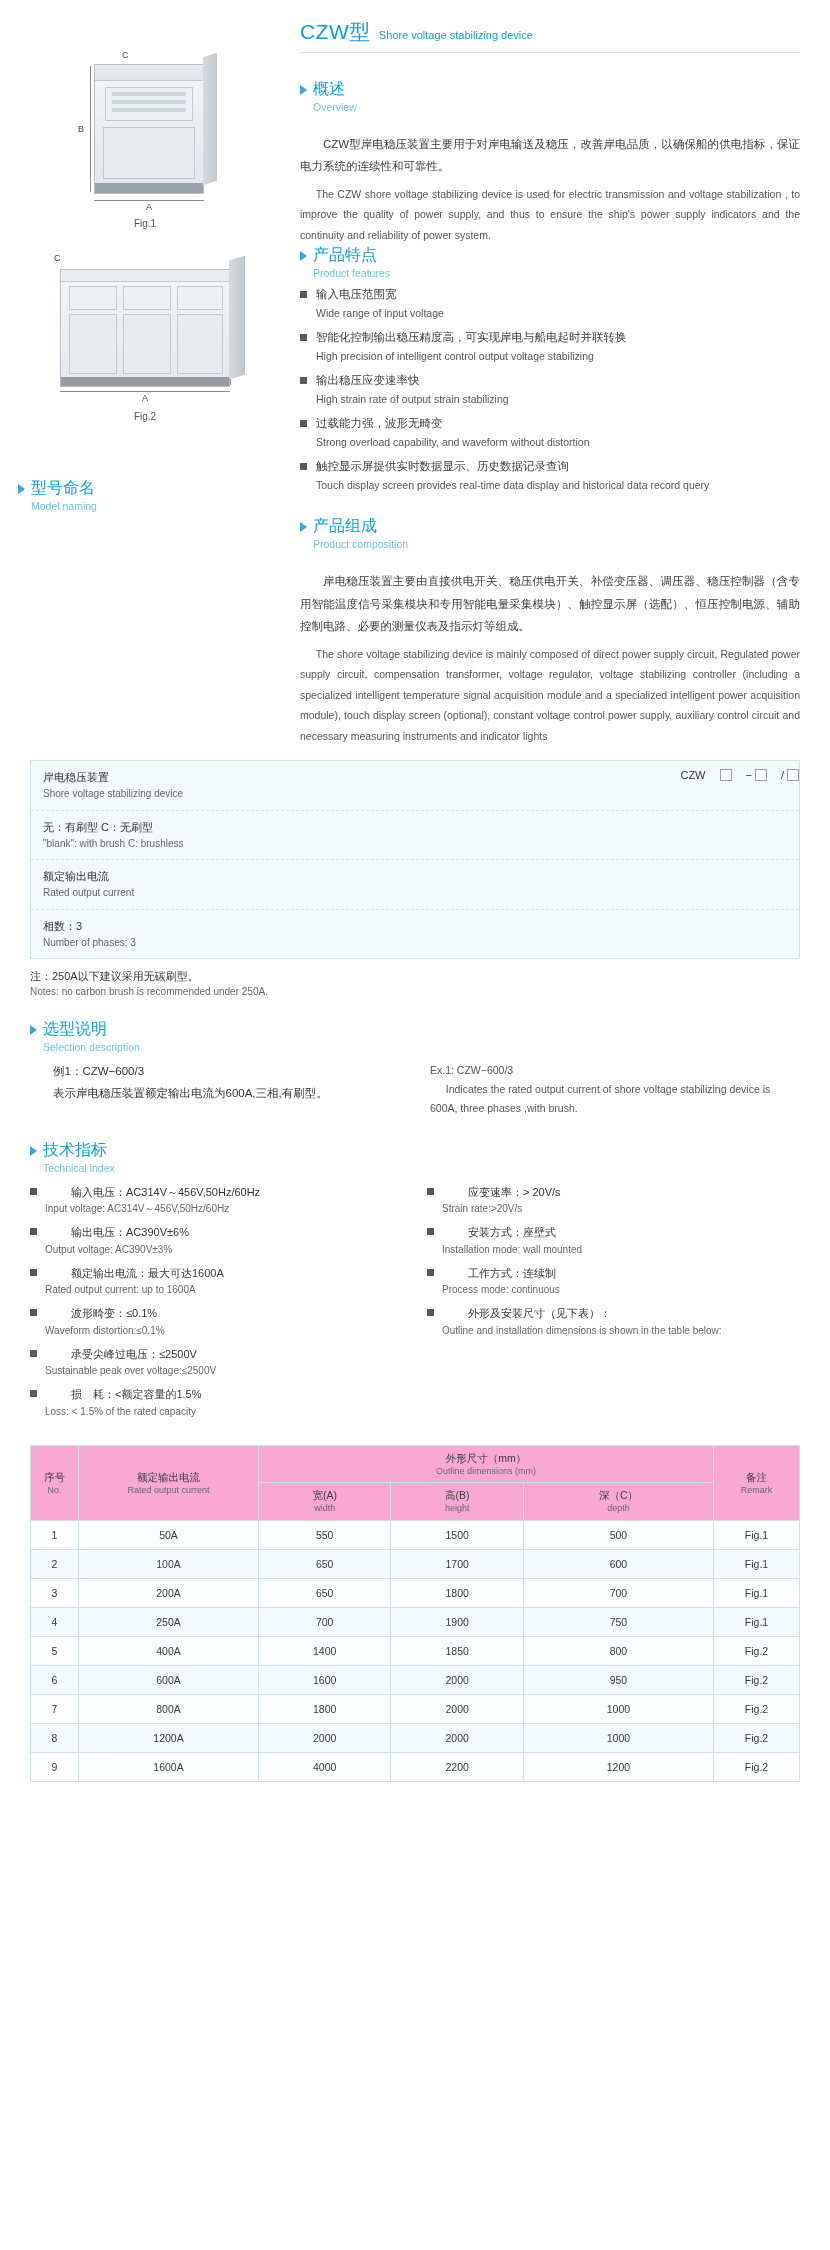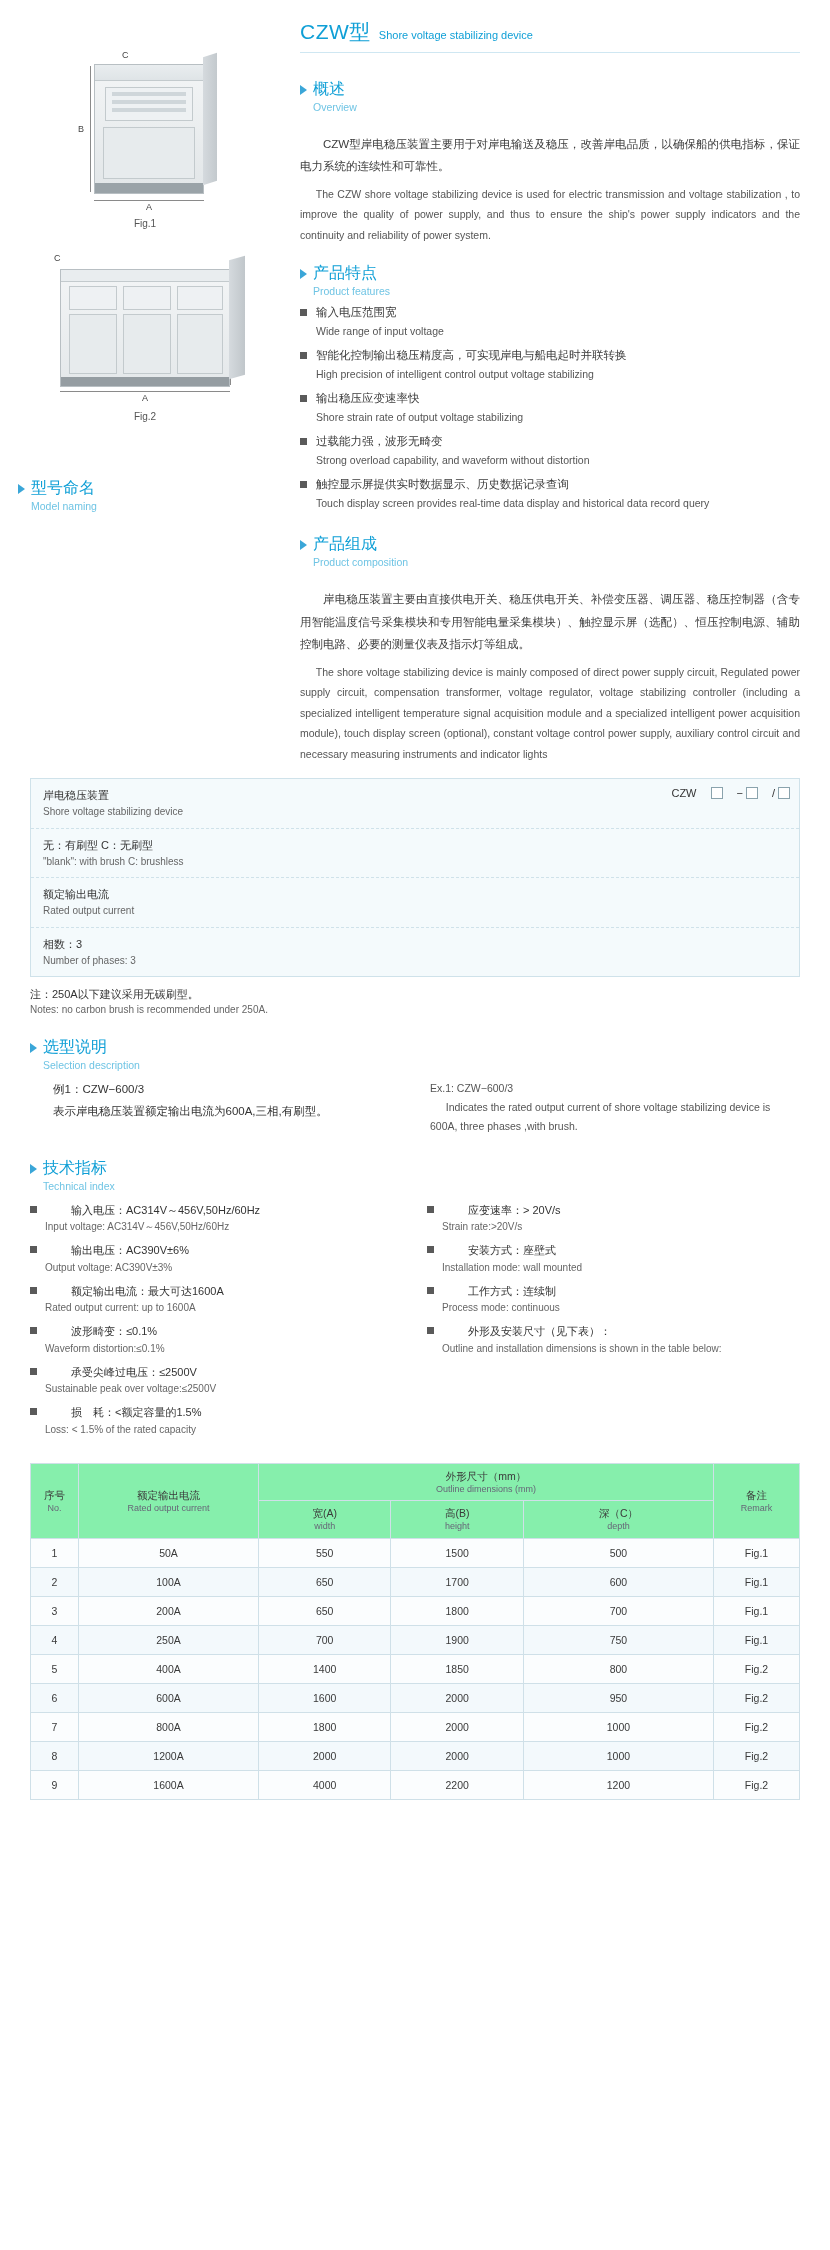--- a/index.html
+++ b/index.html
@@ -48,42 +48,42 @@
   .cab2 .d1 { left:8px; width:48px; }
   .cab2 .d2 { left:62px; width:48px; }
   .cab2 .d3 { left:116px; width:46px; }
   .cab2 .base { position:absolute; left:0; right:0; bottom:0; height:9px; background:#8e9greyA; background:#959da2; }
   .cab2 .side { position:absolute; right:-16px; top:-12px; width:16px; bottom:9px; background:linear-gradient(90deg,#d5dade,#c0c6ca); transform: skewY(-16deg); }
 
   .arrowline { position:absolute; background:#8a8a8a; }
 
   
   .content { padding: 0 30px 0 300px; }
-  .sec { margin-top: 18px; }
+  .sec { }
   .sec-head { display:flex; align-items:flex-start; gap:6px; }
   .tri { width:0; height:0; border-left:7px solid #3aa6d8; border-top:5px solid transparent; border-bottom:5px solid transparent; margin-top:6px; }
   .sec-titles .cn { font-size:16px; color:#0f9fd6; }
   .sec-titles .en { font-size:10.5px; color:#6fc4e4; margin-top:1px; }
   p.cn { font-size:11.5px; line-height:1.95; color:#3b3b3b; margin:20px 0 0 0; text-align:justify; }
   p.en { font-size:10.5px; line-height:1.95; color:#555; margin:6px 0 0 0; text-align:justify; }
   .indent { text-indent: 2em; }
   .indent-en { text-indent: 1.5em; }
 
   ul.feat { list-style:none; margin:8px 0 0 0; padding:0; }
   ul.feat li.cn-li { font-size:11.5px; color:#3b3b3b; margin-top:7px; padding-left:16px; position:relative; }
   ul.feat li.cn-li:before { content:""; position:absolute; left:0; top:4px; width:7px; height:7px; background:#5a5a5a; }
   ul.feat li.en-li { font-size:10.5px; color:#555; margin-top:3px; padding-left:16px; line-height:1.7; }
 
   
   .model-box { margin-top:10px; border:1px solid #cfe2ea; background:#f4fafc; position:relative; }
   .model-row { padding:8px 12px; border-bottom:1px dashed #cfe2ea; font-size:10.5px; color:#444; line-height:1.55; }
   .model-row:last-child { border-bottom:none; }
   .model-row .cn { font-size:11px; color:#333; }
   .model-row .en { font-size:10px; color:#666; }
-  .code-row { position:absolute; right:9px; top:8px; display:flex; align-items:flex-end; gap:14px; font-size:11px; color:#333; }
+  .code-row { position:absolute; right:0; top:8px; display:flex; align-items:flex-end; gap:14px; font-size:11px; color:#333; }
   .box-sq { display:inline-block; width:12px; height:12px; border:1px solid #8aa3ad; background:#fff; }
   .code-grp { display:flex; align-items:center; gap:3px; }
   .notes { margin-top:10px; }
   .notes .cn { font-size:11px; color:#333; }
   .notes .en { font-size:10px; color:#666; margin-top:2px; }
 
   
   .two-col { display:flex; gap:30px; margin-top:8px; }
   .two-col .col { flex:1; }
   .two-col .cn { font-size:11.5px; color:#333; line-height:1.9; }
@@ -93,21 +93,21 @@
   .tech { display:flex; gap:24px; margin-top:10px; }
   .tech .col { flex:1; }
   .tech .item { margin-bottom:8px; padding-left:15px; position:relative; }
   .tech .item:before { content:""; position:absolute; left:0; top:4px; width:7px; height:7px; background:#5a5a5a; }
   .tech .item .cn { font-size:11px; color:#333; line-height:1.5;margin-left:26px; }
   .tech .item .en { font-size:10px; color:#666; line-height:1.5; margin-top:1px; }
 
   
   table.spec { width:100%; border-collapse:collapse; margin-top:18px; font-size:10.5px; }
   table.spec th, table.spec td { border:1px solid #cfe0e8; text-align:center; color:#3a3a3a; }
-  table.spec thead th { background:#86efac; font-weight:normal; padding:5px 4px; line-height:1.35; }
+  table.spec thead th { background:#f9a8d4; font-weight:normal; padding:5px 4px; line-height:1.35; }
   table.spec tbody td { padding:8px 4px; background:#fbfdfe; }
   table.spec tbody tr:nth-child(even) td { background:#f3f9fc; }
   .th-cn { font-size:10.5px; display:block; }
   .th-en { font-size:9px; color:#667; display:block; }
   .tbl-wrap { padding: 0 30px; }
 </style>
 </head>
 <body>
 
 <div class="page">
@@ -198,21 +198,21 @@
           <div class="cn">产品特点</div>
           <div class="en">Product features</div>
         </div>
       </div>
       <ul class="feat">
         <li class="cn-li">输入电压范围宽</li>
         <li class="en-li">Wide range of input voltage</li>
         <li class="cn-li">智能化控制输出稳压精度高，可实现岸电与船电起时并联转换</li>
         <li class="en-li">High precision of intelligent control output voltage stabilizing</li>
         <li class="cn-li">输出稳压应变速率快</li>
-        <li class="en-li">Shore strain rate of output voltage stabilizing</li>
+        <li class="en-li">High strain rate of output strain stabilizing</li>
         <li class="cn-li">过载能力强，波形无畸变</li>
         <li class="en-li">Strong overload capability, and waveform without distortion</li>
         <li class="cn-li">触控显示屏提供实时数据显示、历史数据记录查询</li>
         <li class="en-li">Touch display screen provides real-time data display and historical data record query</li>
       </ul>
     </div>
 
     <div class="sec" style="margin-top:22px;">
       <div class="sec-head">
         <div class="tri"></div>

